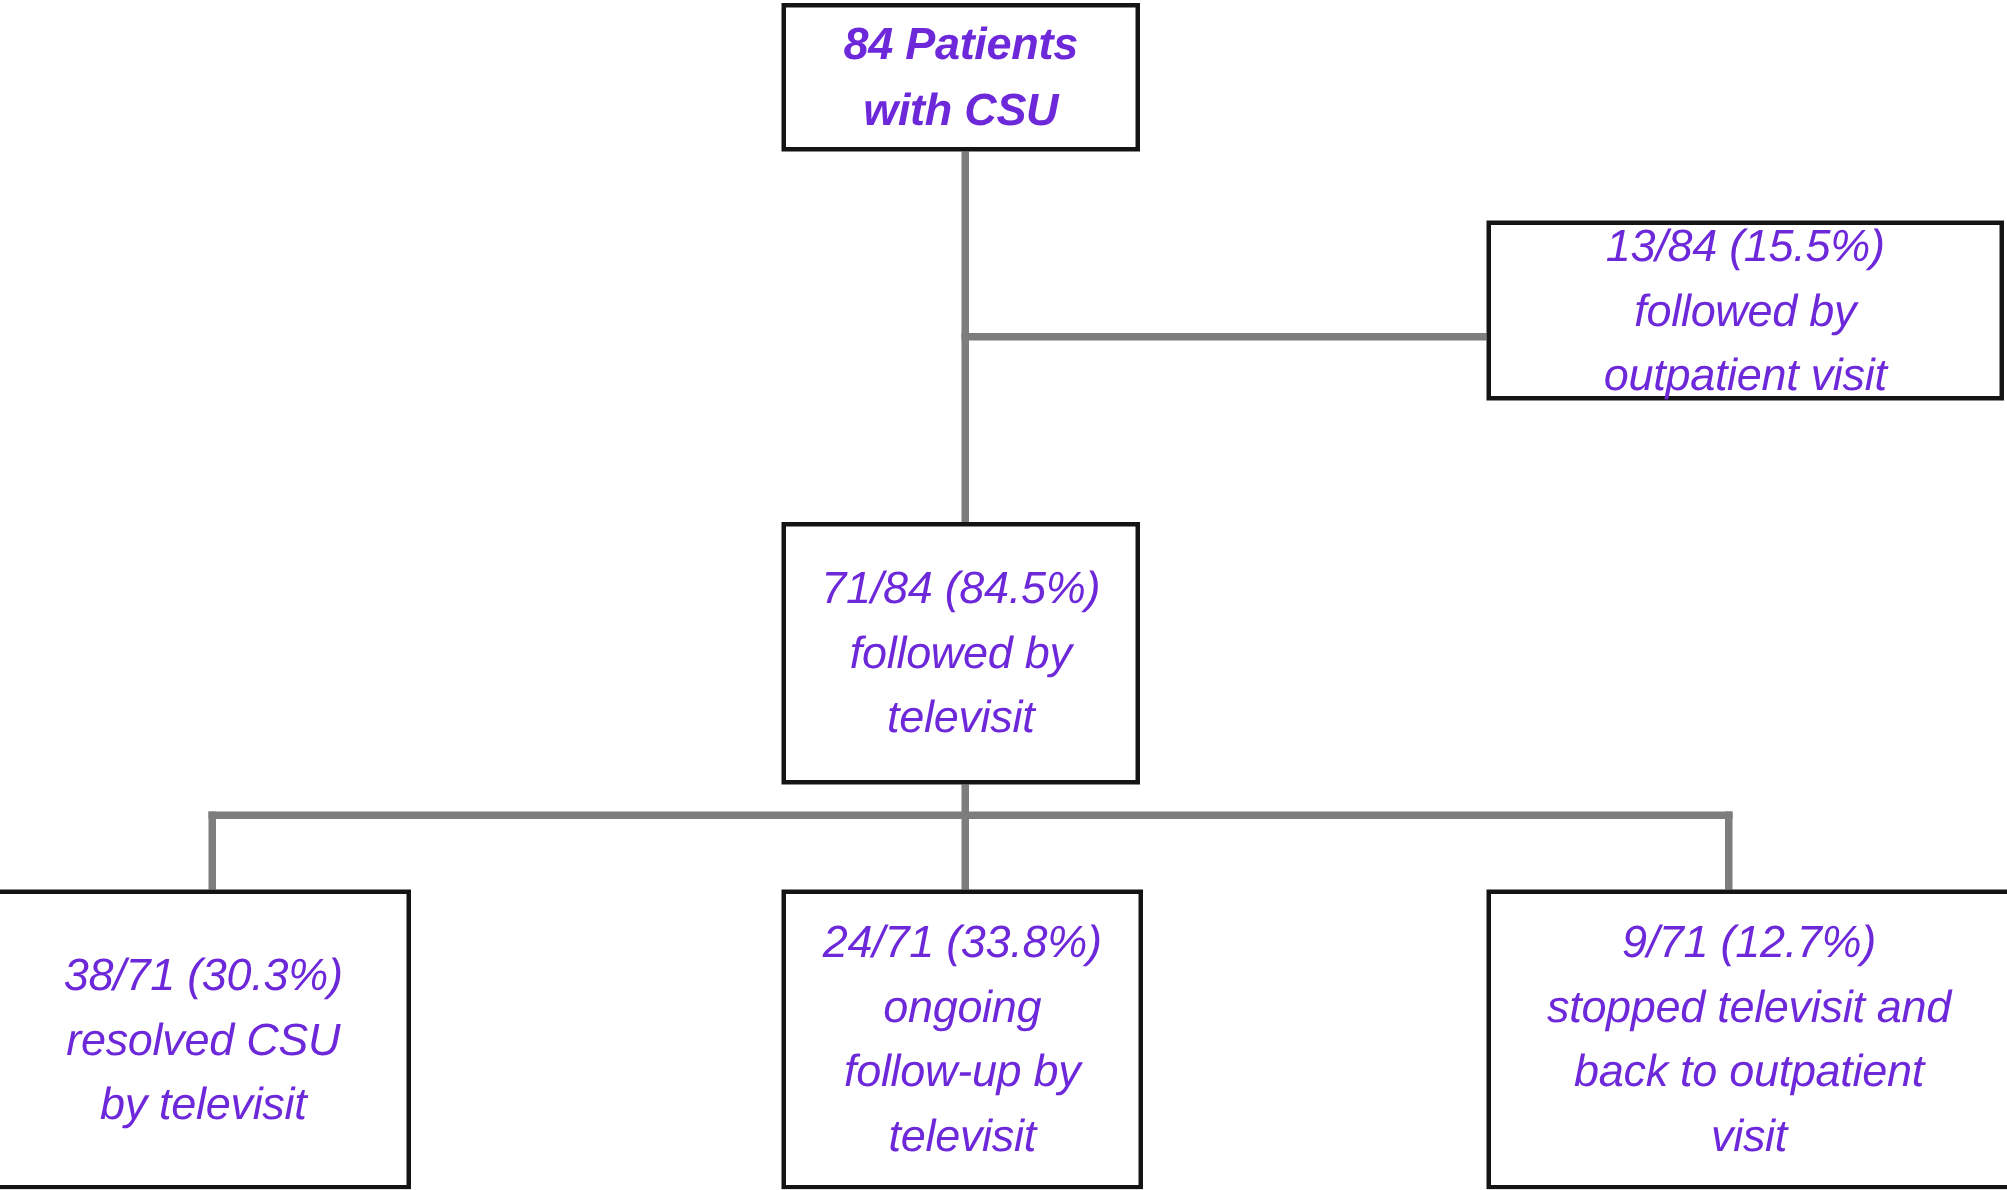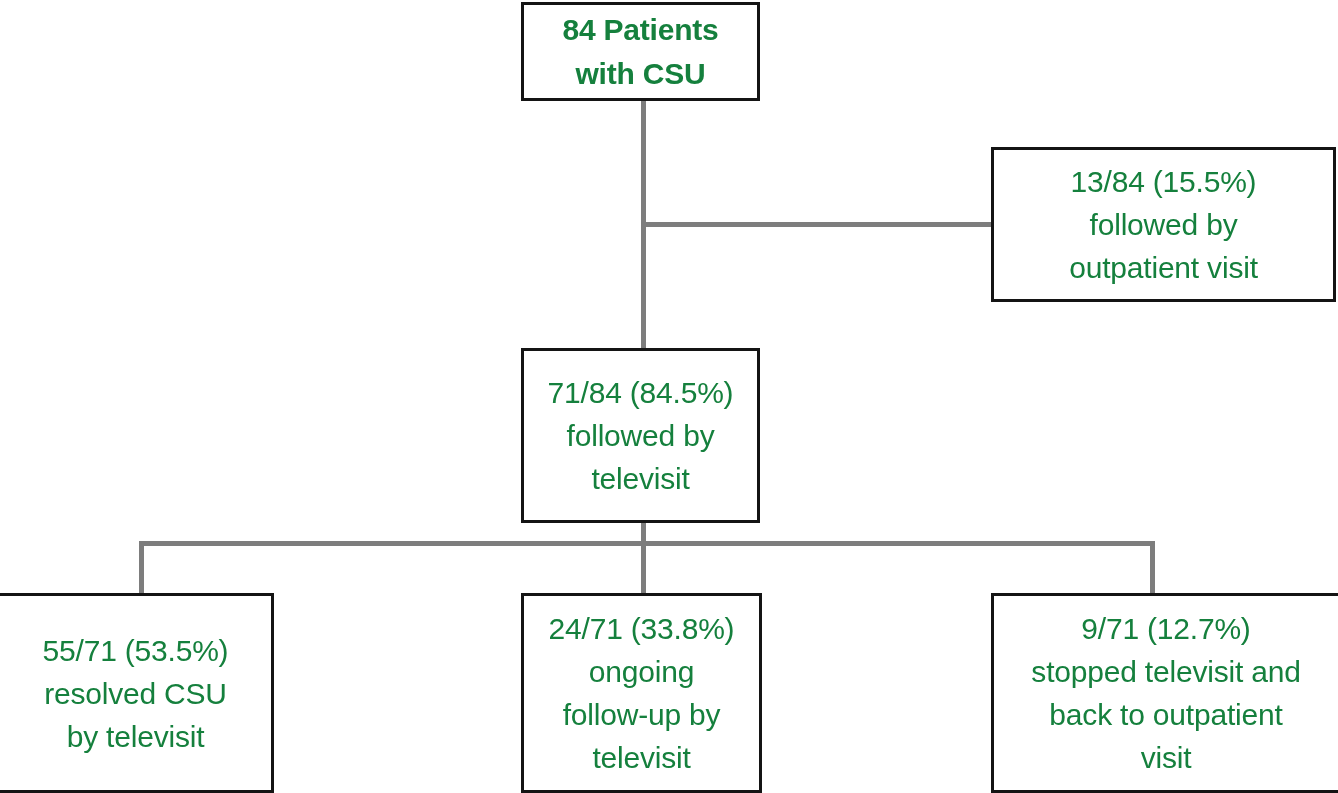--- a/index.html
+++ b/index.html
@@ -26,24 +26,25 @@
     display: flex;
     align-items: center;
     justify-content: center;
     text-align: center;
     z-index: 3;
   }
   .node .label {
     display: block;
     font-size: 30px;
     line-height: 43px;
-    color: #15803d;
+    color: #6d28d9;
     letter-spacing: -0.2px;
     white-space: pre-line;
     padding: 0 6px;
+    font-style: italic;
   }
   .node.root .label {
     font-weight: bold;
     line-height: 44px;
   }
   .connector {
     position: absolute;
     background: #7d7d7d;
     z-index: 1;
   }
@@ -65,34 +66,34 @@
 
   <div class="connector vert" style="left:139px; top:541px; height:54px;"></div>
 
   <div class="connector vert" style="left:1150px; top:541px; height:54px;"></div>
 
   <div class="node root" style="left:521px; top:2px; width:239px; height:99px;">
     <span class="label">84 Patients
 with CSU</span>
   </div>
 
-  <div class="node" style="left:991px; top:147px; width:345px; height:155px;">
+  <div class="node" style="left:991px; top:147px; width:345px; height:120px;">
     <span class="label">13/84 (15.5%)
 followed by
 outpatient visit</span>
   </div>
 
   <div class="node" style="left:521px; top:348px; width:239px; height:175px;">
     <span class="label">71/84 (84.5%)
 followed by
 televisit</span>
   </div>
 
   <div class="node" style="left:-3px; top:593px; width:277px; height:200px;">
-    <span class="label">55/71 (53.5%)
+    <span class="label">38/71 (30.3%)
 resolved CSU
 by televisit</span>
   </div>
 
   <div class="node" style="left:521px; top:593px; width:241px; height:200px;">
     <span class="label">24/71 (33.8%)
 ongoing
 follow-up by
 televisit</span>
   </div>

